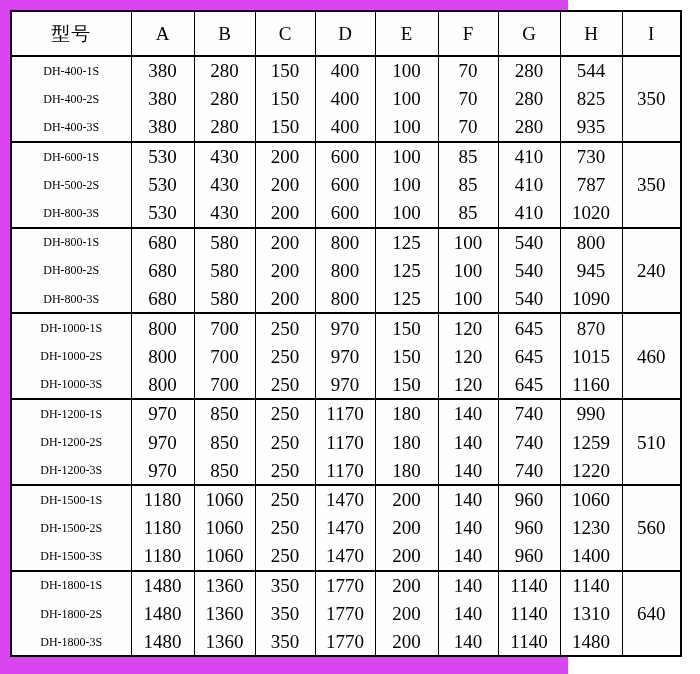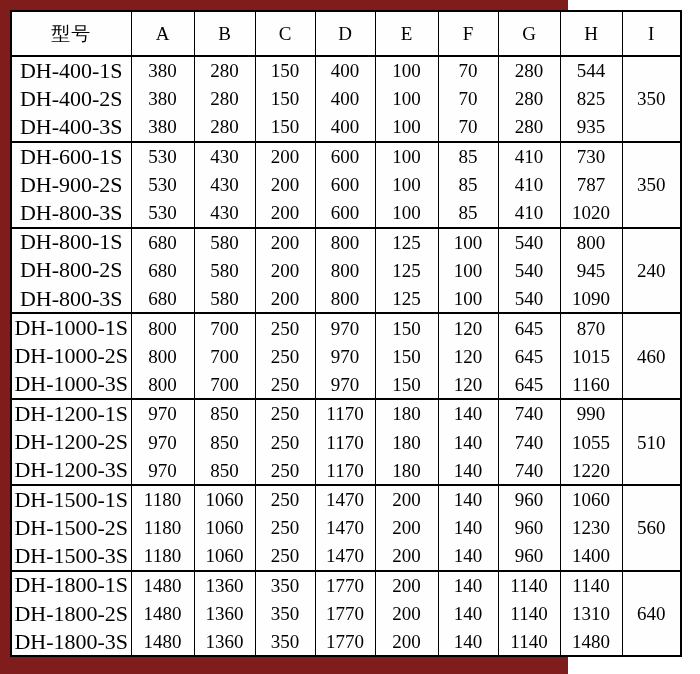--- a/index.html
+++ b/index.html
@@ -4,21 +4,21 @@
 <style>
   html, body {
     margin: 0;
     padding: 0;
     background: #ffffff;
   }
   .page {
     position: relative;
     width: 568px;
     height: 674px;
-    background: #7f1d1d;
+    background: #d946ef;
     box-sizing: border-box;
     padding: 10px 0 0 10px;
     font-family: "Liberation Serif", "DejaVu Serif", serif;
     color: #000000;
   }
   table.spec-table {
     border-collapse: collapse;
     table-layout: fixed;
     width: 670px;
     border: 2px solid #000000;
@@ -52,21 +52,21 @@
     font-size: 19px;
     letter-spacing: 1px;
   }
   .spec-table tbody tr {
     height: 28.6px;
   }
   .spec-table tbody tr.group-start td {
     border-top: 2px solid #000000;
   }
   .spec-table tbody td.model {
-    font-size: 22px;
+    font-size: 12px;
   }
 </style>
 </head>
 <body>
 
 <div class="page">
   <table class="spec-table">
     <colgroup>
       <col style="width:120px">
       <col style="width:63px">
@@ -134,21 +134,21 @@
           <td>430</td>
           <td>200</td>
           <td>600</td>
           <td>100</td>
           <td>85</td>
           <td>410</td>
           <td>730</td>
           <td rowspan="3">350</td>
         </tr>
         <tr>
-          <td class="model">DH-900-2S</td>
+          <td class="model">DH-500-2S</td>
           <td>530</td>
           <td>430</td>
           <td>200</td>
           <td>600</td>
           <td>100</td>
           <td>85</td>
           <td>410</td>
           <td>787</td>
         </tr>
         <tr>
@@ -244,21 +244,21 @@
         </tr>
         <tr>
           <td class="model">DH-1200-2S</td>
           <td>970</td>
           <td>850</td>
           <td>250</td>
           <td>1170</td>
           <td>180</td>
           <td>140</td>
           <td>740</td>
-          <td>1055</td>
+          <td>1259</td>
         </tr>
         <tr>
           <td class="model">DH-1200-3S</td>
           <td>970</td>
           <td>850</td>
           <td>250</td>
           <td>1170</td>
           <td>180</td>
           <td>140</td>
           <td>740</td>

